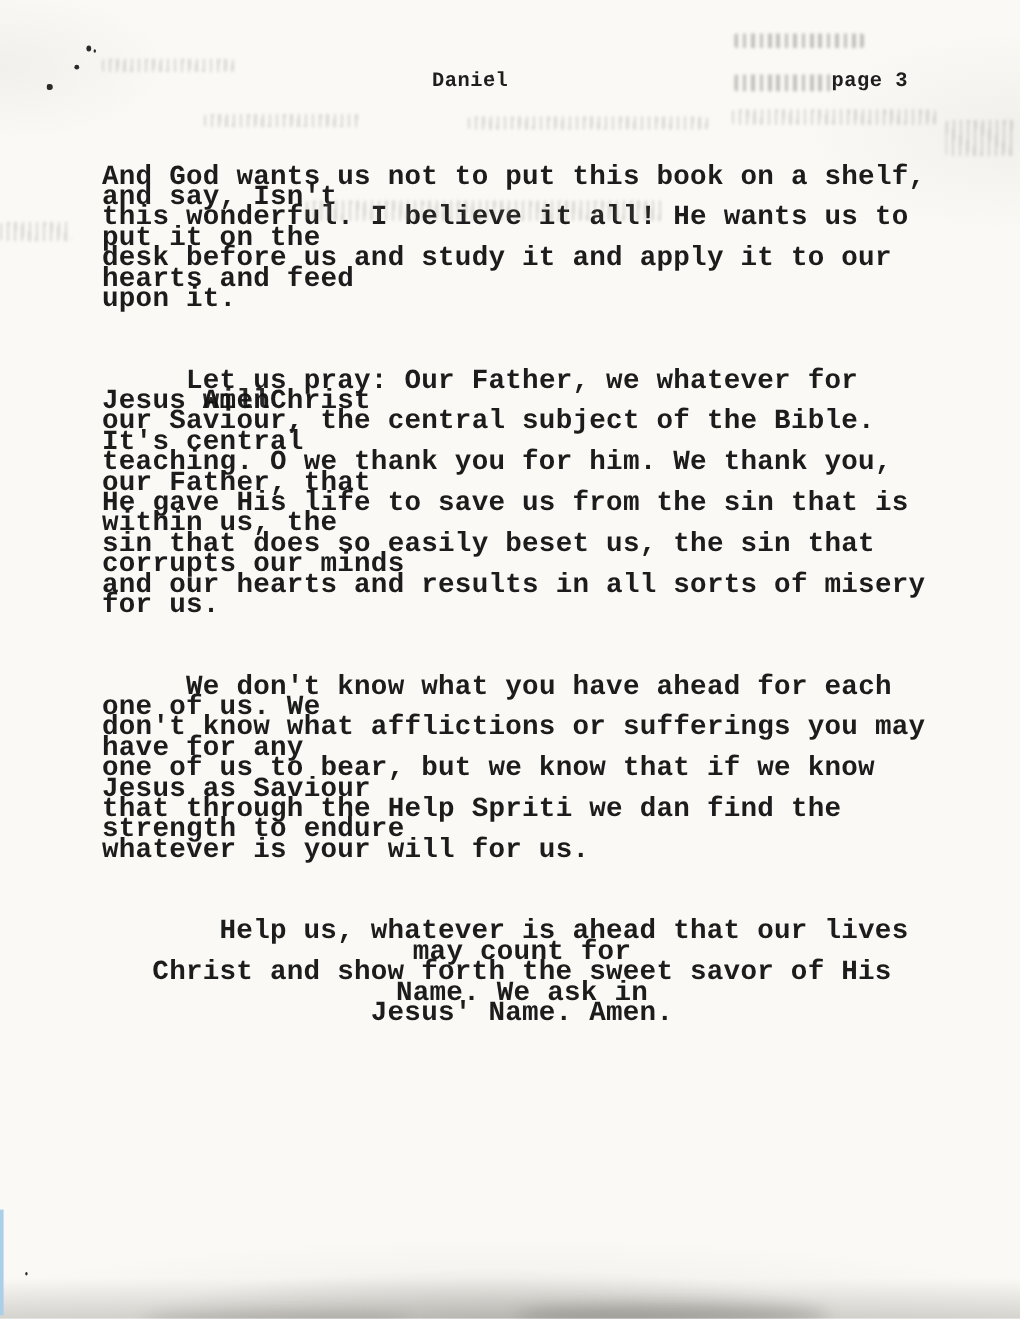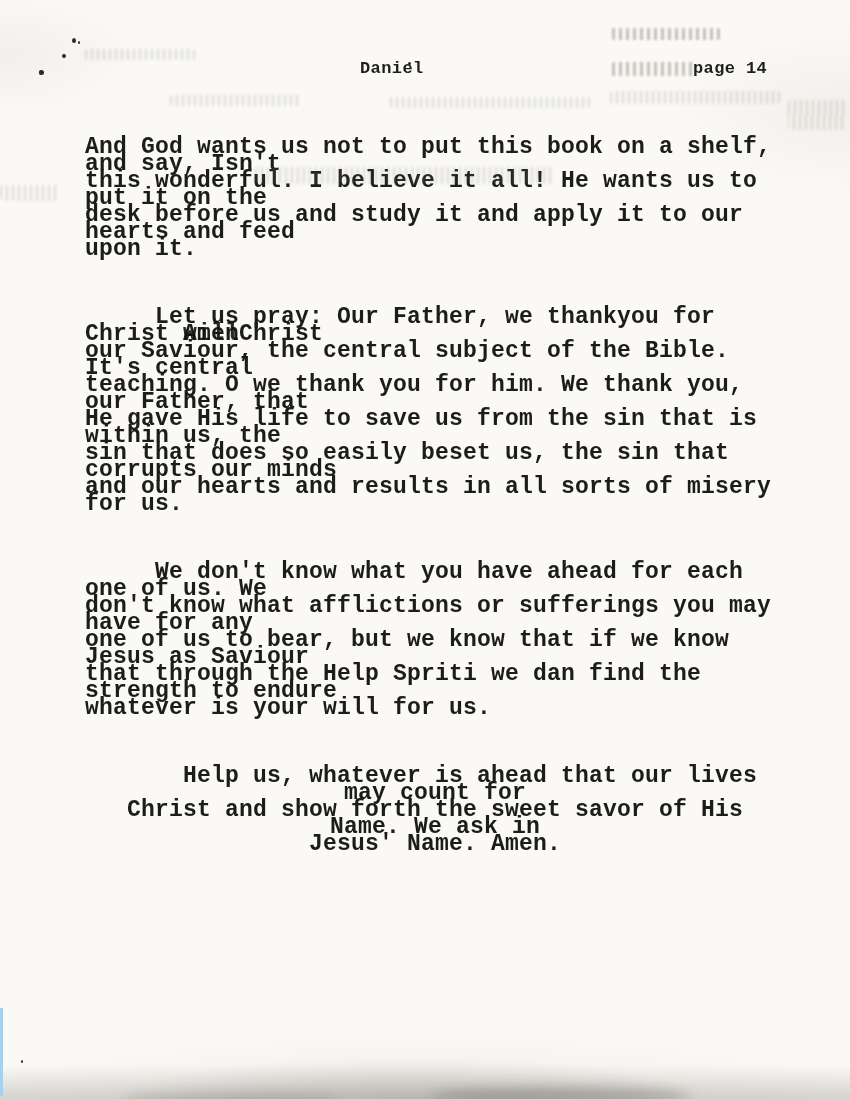--- a/index.html
+++ b/index.html
@@ -74,29 +74,29 @@
     background: #a9cfe9; filter: blur(0.6px);
   }
 </style>
 </head>
 <body>
 
 <div class="page">
 
   <div class="doc-header">
     <span class="doc-title">Daniel</span>
-    <span class="doc-pageno">page 14</span>
+    <span class="doc-pageno">page 3</span>
   </div>
 
   <div class="body-text">
     <p>And God wants us not to put this book on a shelf, and say, Isn't
 this wonderful. I believe it all! He wants us to put it on the
 desk before us and study it and apply it to our hearts and feed
 upon it.</p>
-    <p><span>     Let us pray: Our Father, we thankyou for Christ </span><span class="overstrike"><span class="base">Amen</span><span class="overlay">will</span></span><span>Christ
+    <p><span>     Let us pray: Our Father, we whatever for Jesus </span><span class="overstrike"><span class="base">Amen</span><span class="overlay">will</span></span><span>Christ
 our Saviour, the central subject of the Bible. It's central
 teaching. O we thank you for him. We thank you, our Father, that
 He gave His life to save us from the sin that is within us, the
 sin that does so easily beset us, the sin that corrupts our minds
 and our hearts and results in all sorts of misery for us.</span></p>
     <p>     We don't know what you have ahead for each one of us. We
 don't know what afflictions or sufferings you may have for any
 one of us to bear, but we know that if we know Jesus as Saviour
 that through the Help Spriti we dan find the strength to endure
 whatever is your will for us.</p>

